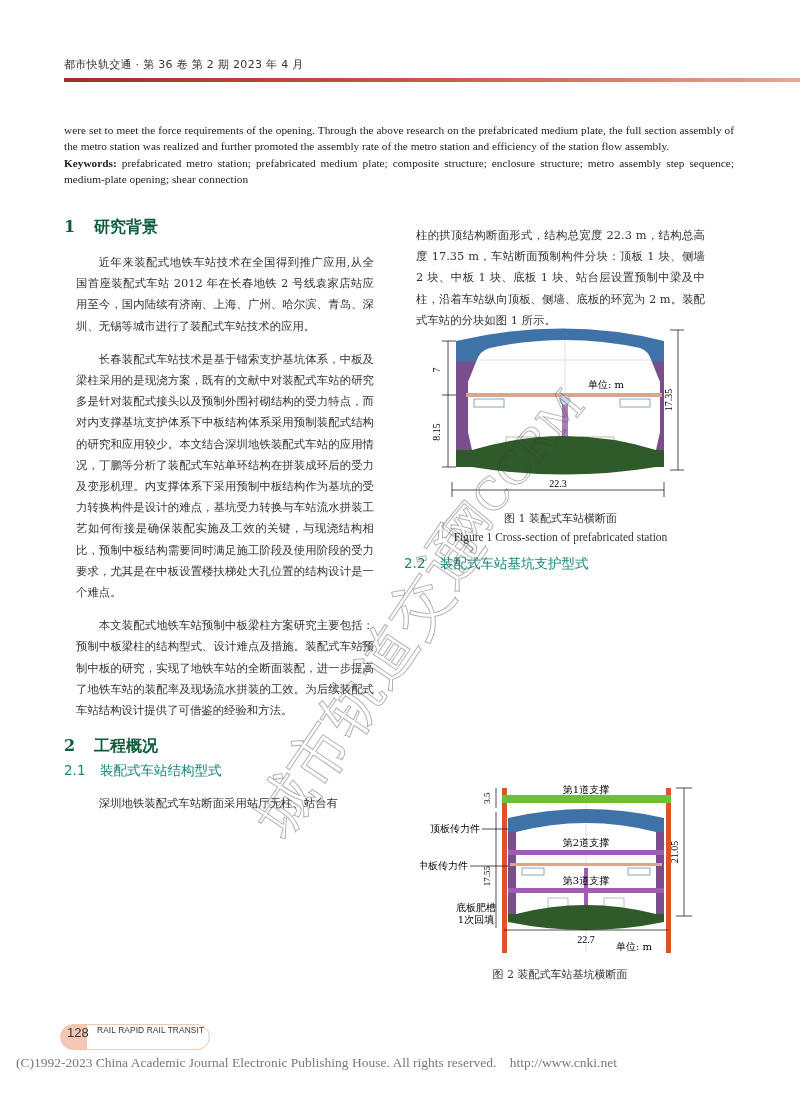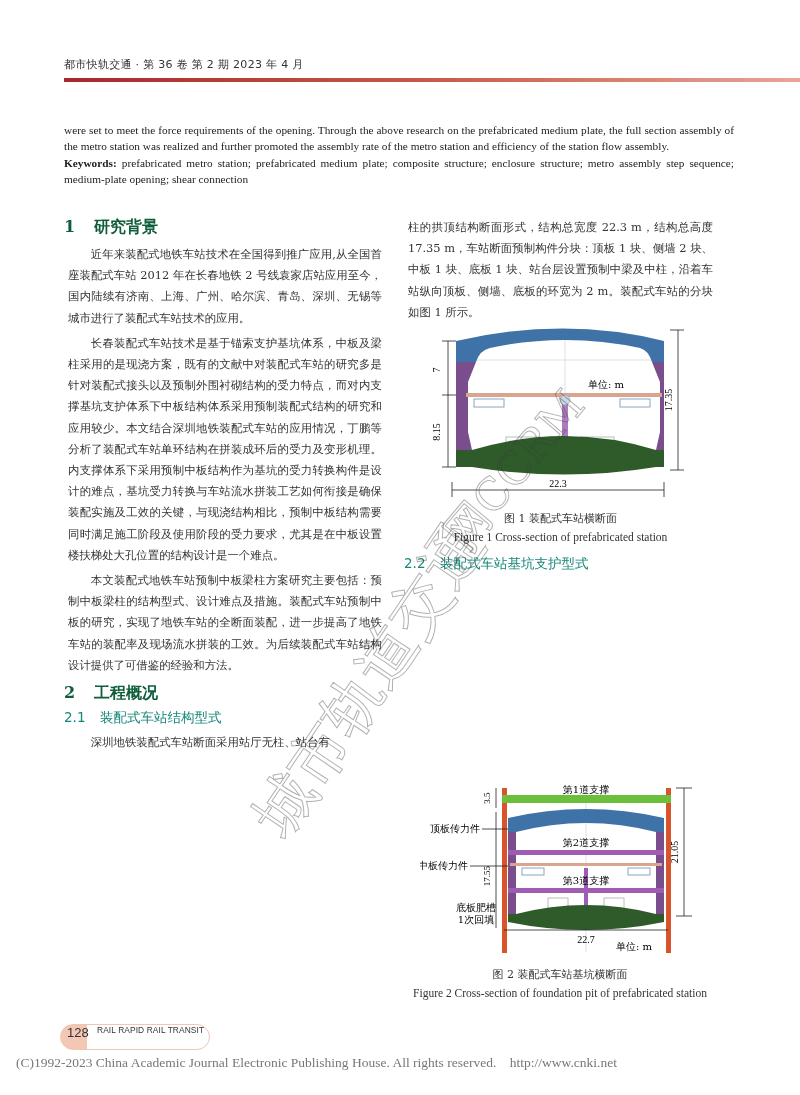--- a/index.html
+++ b/index.html
@@ -10,21 +10,21 @@
   .head-rule { position: absolute; left: 64px; top: 78px; width: 736px; height: 4px;
                background: linear-gradient(to right, #a52a2a, #c85a4a 50%, #e9a593); }
   .abstract { position: absolute; left: 64px; top: 122px; width: 670px; font-family: "Liberation Serif", serif;
               font-size: 11.3px; line-height: 16.3px; color: #222; text-align: justify; }
   .abstract p { margin: 0; }
   .kw-label { font-weight: bold; }
   .col { position: absolute; font-family: "DejaVu Serif", serif; font-size: 11.4px; line-height: 21.2px;
          color: #333; text-align: justify; }
   .col-left { left: 64px; top: 214px; width: 322px; }
   .col-right { left: 404px; top: 213px; width: 313px; }
-  .col p { margin: 4px; text-indent: 2em; }
+  .col p { margin: 12px; text-indent: 2em; }
   .col p.noindent { text-indent: 0; }
   .h1 { font-family: "DejaVu Serif", serif; font-weight: bold; font-size: 16px; color: #0f5d3a;
         height: 26px; line-height: 26px; margin: 0 0 0 0; }
   .h1 .num { display: inline-block; width: 30px; }
   .h2 { font-family: "DejaVu Sans", sans-serif; font-size: 13.5px; color: #16877a; height: 22px; line-height: 22px; }
   .h2 .num { display: inline-block; width: 36px; }
   sup { font-size: 7px; line-height: 0; }
   .figure { position: absolute; }
   .cap { font-family: "DejaVu Serif", serif; font-size: 11px; color: #333; text-align: center; line-height: 18px; }
   .cap-en { font-family: "Liberation Serif", serif; font-size: 11.5px; }
@@ -163,21 +163,20 @@
     <line x1="256" y1="136" x2="272" y2="136" stroke="#222" stroke-width="0.8"></line>
     <text x="258" y="72" font-size="10" font-family="Liberation Serif, serif" transform="rotate(-90 258 72)" text-anchor="middle">21.05</text>
 
     <line x1="84" y1="150" x2="248" y2="150" stroke="#222" stroke-width="0.8"></line>
     <text x="166" y="163" font-size="10" font-family="Liberation Serif, serif" text-anchor="middle">22.7</text>
     <text x="196" y="170" font-size="10" font-family="DejaVu Serif, serif">单位: m</text>
   </svg>
 </div>
 <div class="cap" style="position:absolute; left:400px; top:966px; width:320px;">
   <div>图 2   装配式车站基坑横断面</div>
-  <div class="cap-en">Figure 2    Cross-section of foundation pit of prefabricated station</div>
 </div>
 
 <div class="watermark" style="left:190px; top:640px;">城市轨道交通</div>
 <div class="watermark" style="left:420px; top:440px; font-size:44px; transform:rotate(-50deg);">网CCRM</div>
 
 <div class="footer-badge">
   <span class="pg">128</span>
   <span class="jn">RAIL RAPID RAIL TRANSIT</span>
 </div>
 <div class="copyright">(C)1992-2023 China Academic Journal Electronic Publishing House. All rights reserved.    http://www.cnki.net</div>

